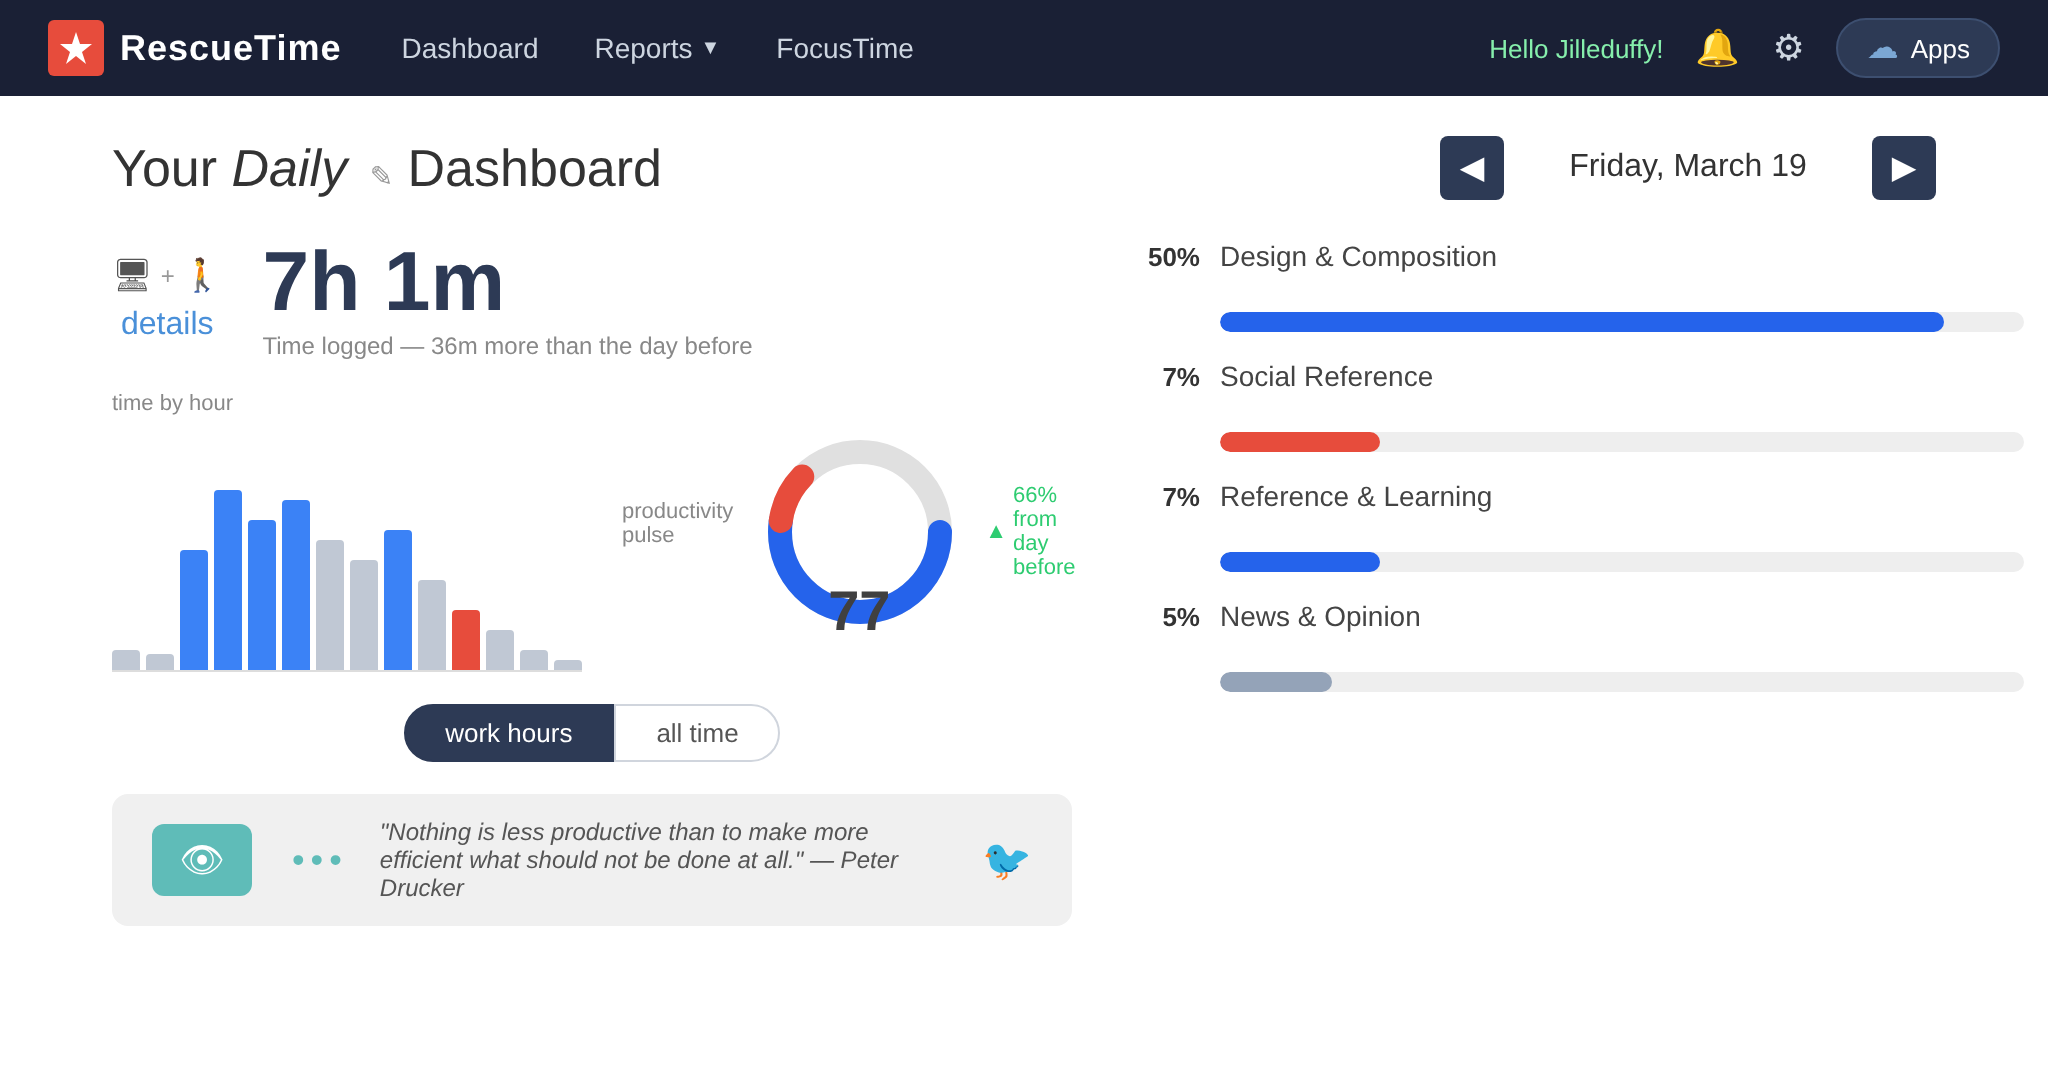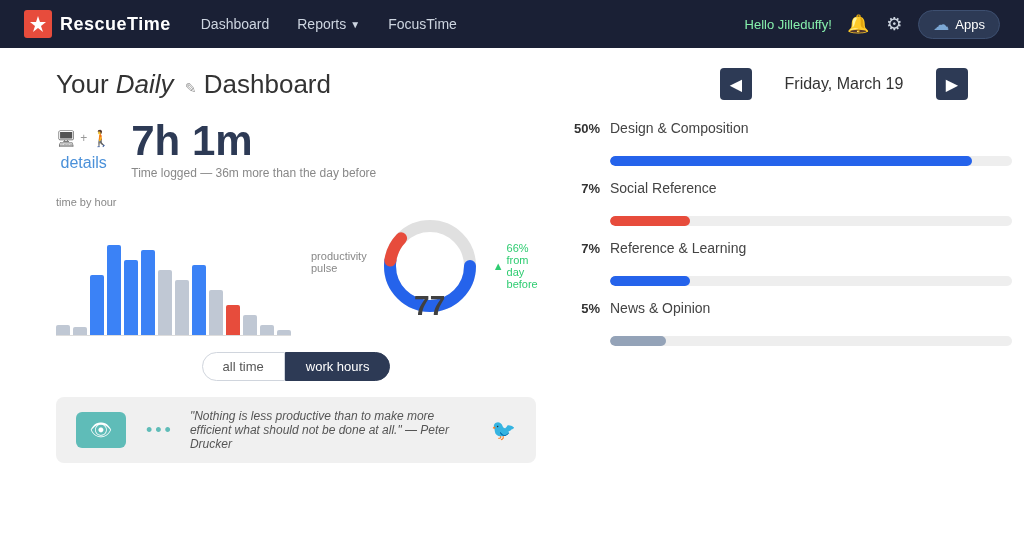--- a/index.html
+++ b/index.html
@@ -401,22 +401,22 @@
           </div>
           <div class="pulse-up">
             <span>▲</span>
             <span>66% from day before</span>
           </div>
         </div>
 
       </div>
 
       <div class="toggle-row">
+        <button class="toggle-btn active">work hours</button>
         <button class="toggle-btn">all time</button>
-        <button class="toggle-btn active">work hours</button>
       </div>
 
       <div class="quote-bar">
         <div class="quote-icon-bg">
           <span class="eye-icon">👁</span>
         </div>
         <span class="dots">•••</span>
         <span class="quote-text">"Nothing is less productive than to make more efficient what should not be done at all." — Peter Drucker</span>
         <span class="twitter-icon">🐦</span>
       </div>

